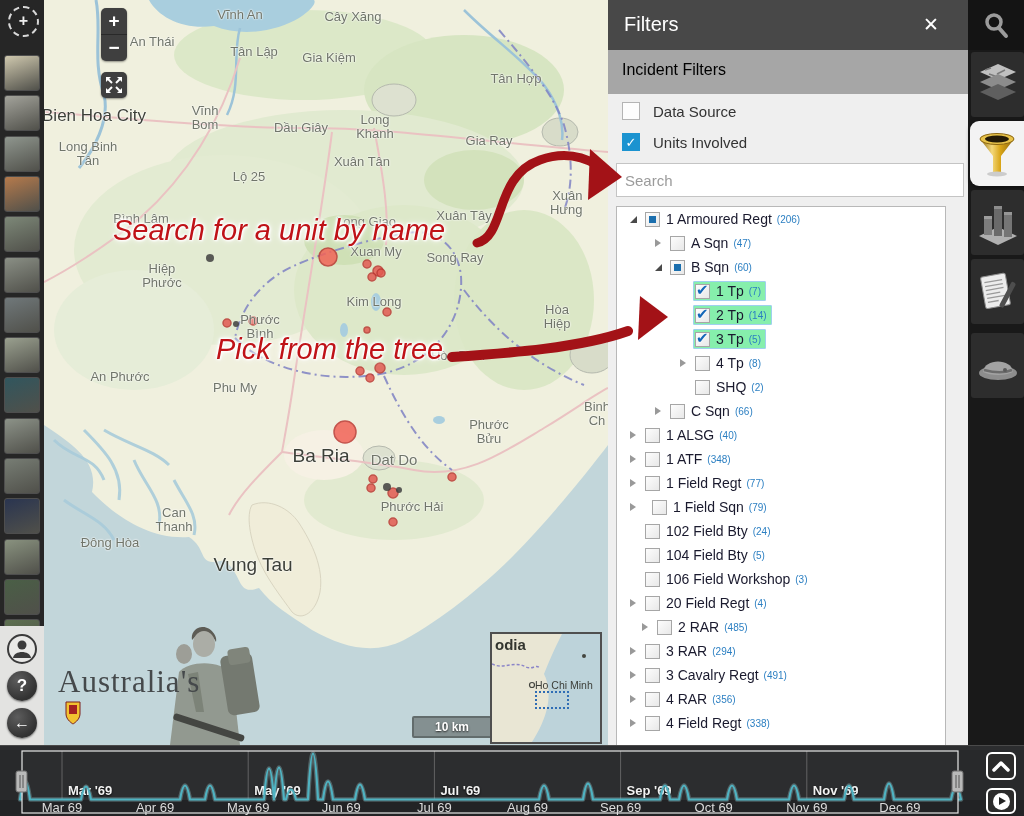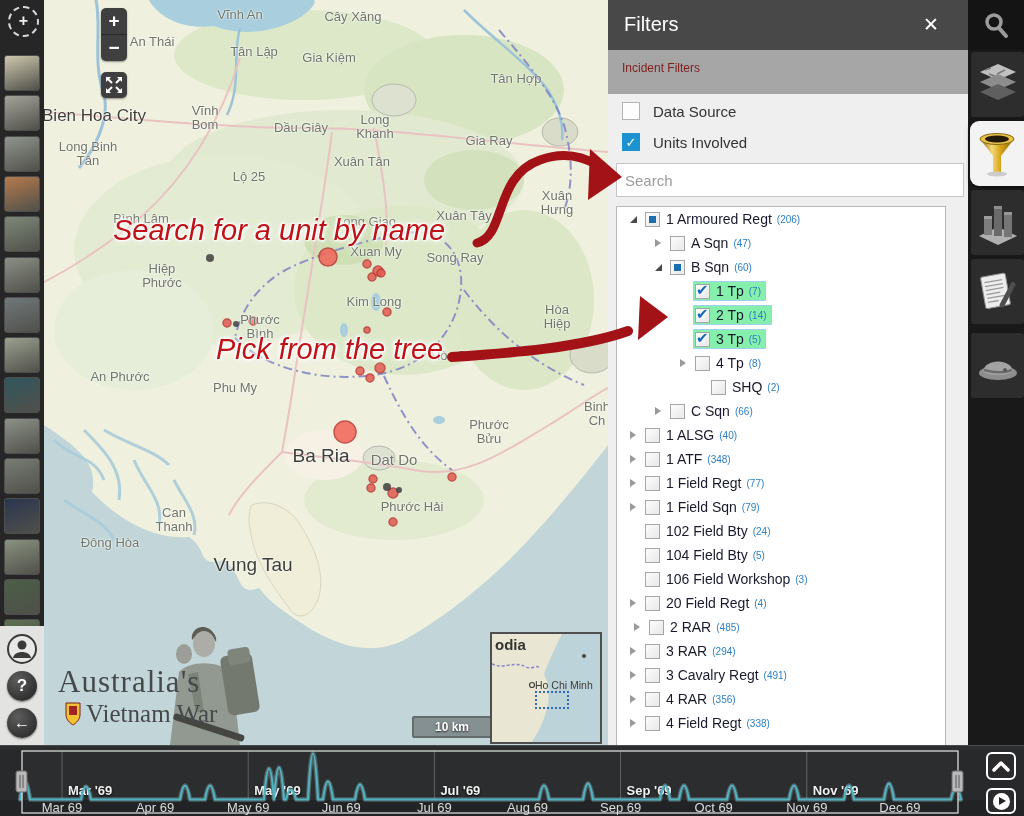--- a/index.html
+++ b/index.html
@@ -37,21 +37,21 @@
   #inset{left:446px;top:632px;width:108px;height:108px;background:#e9e6d4;border:2px solid #4f4f4f;z-index:30;overflow:hidden;}
   #inset .region{position:absolute;left:3px;top:2px;font-size:15px;font-weight:bold;color:#33352f;}
   #inset .city{position:absolute;left:43px;top:45px;font-size:10.5px;color:#3c3e38;white-space:nowrap;}
   #inset .extent{position:absolute;left:43px;top:57px;width:30px;height:14px;border:2px dotted #2f6db5;}
   
   #panel{left:608px;top:0;width:360px;height:745px;background:#efefef;z-index:25;}
   #panel-header{left:0;top:0;width:360px;height:50px;background:#484848;}
   #panel-title{left:16px;top:13px;font-size:20px;color:#fff;}
   #panel-close{left:315px;top:13px;font-size:19px;color:#fff;cursor:pointer;}
   #section-bar{left:0;top:50px;width:360px;height:44px;background:#a6a6a6;}
-  #section-title{left:14px;top:11px;font-size:12px;color:#7f1d1d;}
+  #section-title{left:14px;top:11px;font-size:16px;color:#000000;}
   .cbrow{position:absolute;left:14px;display:flex;align-items:center;cursor:pointer;}
   .cb{width:18px;height:18px;box-sizing:border-box;border:1px solid #b4b4b4;background:#fdfdfd;flex:none;}
   .cb.on{background:#1b93d0;border-color:#1b93d0;color:#fff;font-size:13px;font-weight:bold;text-align:center;line-height:18px;}
   .cbrow .lbl{margin-left:13px;font-size:15px;color:#333;}
   #unit-search{left:8px;top:163px;width:330px;height:32px;border:1px solid #c4c4c4;padding:0 8px;
     font-size:15px;font-family:inherit;color:#333;background:#fff;}
   #unit-search::placeholder{color:#9b9b9b;}
   #tree{left:8px;top:206px;width:328px;height:540px;background:#fff;border:1px solid #b8b8b8;overflow:hidden;}
   .trow{height:24px;display:flex;align-items:center;cursor:pointer;}
   .exp{width:20px;flex:none;display:flex;justify-content:center;align-items:center;}
@@ -183,21 +183,21 @@
 Bom</div>
       <div class="maplabel big" style="left: 50px; top: 107px; font-size: 17px;">Bien Hoa City</div>
       <div class="maplabel" style="left: 44px; top: 140px;">Long Binh
 Tân</div>
       <div class="maplabel" style="left: 257px; top: 121px;">Dầu Giây</div>
       <div class="maplabel" style="left: 331px; top: 113px;">Long
 Khanh</div>
       <div class="maplabel" style="left: 445px; top: 134px;">Gia Ray</div>
       <div class="maplabel" style="left: 318px; top: 155px;">Xuân Tân</div>
       <div class="maplabel" style="left: 205px; top: 170px;">Lộ 25</div>
-      <div class="maplabel" style="left: 513px; top: 189px;">Xuân Hưng</div>
+      <div class="maplabel" style="left: 513px; top: 189px; text-align: right;">Xuân Hưng</div>
       <div class="maplabel" style="left: 97px; top: 212px;">Bình Lâm</div>
       <div class="maplabel" style="left: 322px; top: 215px;">Long Giao</div>
       <div class="maplabel" style="left: 420px; top: 209px;">Xuân Tây</div>
       <div class="maplabel" style="left: 332px; top: 245px;">Xuan My</div>
       <div class="maplabel" style="left: 411px; top: 251px;">Song Ray</div>
       <div class="maplabel" style="left: 118px; top: 262px;">Hiệp
 Phước</div>
       <div class="maplabel" style="left: 330px; top: 295px;">Kim Long</div>
       <div class="maplabel" style="left: 513px; top: 303px;">Hòa Hiệp</div>
       <div class="maplabel" style="left: 216px; top: 313px;">Phước
@@ -228,21 +228,20 @@
     <rect x="28" y="112" width="74" height="7" rx="3" fill="#3a3a36" transform="rotate(18 65 115)"></rect>
   </svg>
 
   <div id="logo" class="abs">
     <div class="l1">Australia's</div>
     <div style="display:flex;align-items:center;">
       <svg width="18" height="26" style="margin-left:6px;margin-right:4px">
         <path d="M2,2 L16,2 L16,14 C16,20 9,24 9,24 C9,24 2,20 2,14 Z" fill="#f2c230" stroke="#7a1f1f"></path>
         <rect x="5" y="5" width="8" height="9" fill="#a32222"></rect>
       </svg>
-      <span class="l2" style="margin:0">Vietnam War</span>
     </div>
   </div>
 
   <div class="annot" style="left:69px;top:214px">Search for a unit by name</div>
   <div class="annot" style="left:172px;top:333px">Pick from the tree</div>
 
   <div id="scalebar" class="abs">10 km</div>
 
   <div id="inset" class="abs">
     <svg width="108" height="108" style="position:absolute;left:0;top:0">
@@ -384,21 +383,21 @@
       <div class="trow" style="padding-left: 56px;">
         <span class="exp">
           <span class="closed"></span>
         </span>
         <span class="selwrap">
           <span class="tcb off"></span>
           <span class="tlabel">4 Tp</span>
           <span class="tcount">(8)</span>
         </span>
       </div>
-      <div class="trow" style="padding-left: 72px;">
+      <div class="trow" style="padding-left: 56px;">
         <span class="exp"></span>
         <span class="selwrap">
           <span class="tcb off"></span>
           <span class="tlabel">SHQ</span>
           <span class="tcount">(2)</span>
         </span>
       </div>
       <div class="trow" style="padding-left: 31px;">
         <span class="exp">
           <span class="closed"></span>
@@ -432,21 +431,21 @@
       <div class="trow" style="padding-left: 6px;">
         <span class="exp">
           <span class="closed"></span>
         </span>
         <span class="selwrap">
           <span class="tcb off"></span>
           <span class="tlabel">1 Field Regt</span>
           <span class="tcount">(77)</span>
         </span>
       </div>
-      <div class="trow" style="padding-left: 6px;">
+      <div class="trow" style="padding-left: 6px; gap: 7px;">
         <span class="exp">
           <span class="closed"></span>
         </span>
         <span class="selwrap">
           <span class="tcb off"></span>
           <span class="tlabel">1 Field Sqn</span>
           <span class="tcount">(79)</span>
         </span>
       </div>
       <div class="trow" style="padding-left: 6px;">
@@ -476,21 +475,21 @@
       <div class="trow" style="padding-left: 6px;">
         <span class="exp">
           <span class="closed"></span>
         </span>
         <span class="selwrap">
           <span class="tcb off"></span>
           <span class="tlabel">20 Field Regt</span>
           <span class="tcount">(4)</span>
         </span>
       </div>
-      <div class="trow" style="padding-left: 10px;">
+      <div class="trow" style="padding-left: 18px;">
         <span class="exp">
           <span class="closed"></span>
         </span>
         <span class="selwrap">
           <span class="tcb off"></span>
           <span class="tlabel">2 RAR</span>
           <span class="tcount">(485)</span>
         </span>
       </div>
       <div class="trow" style="padding-left: 6px;">

